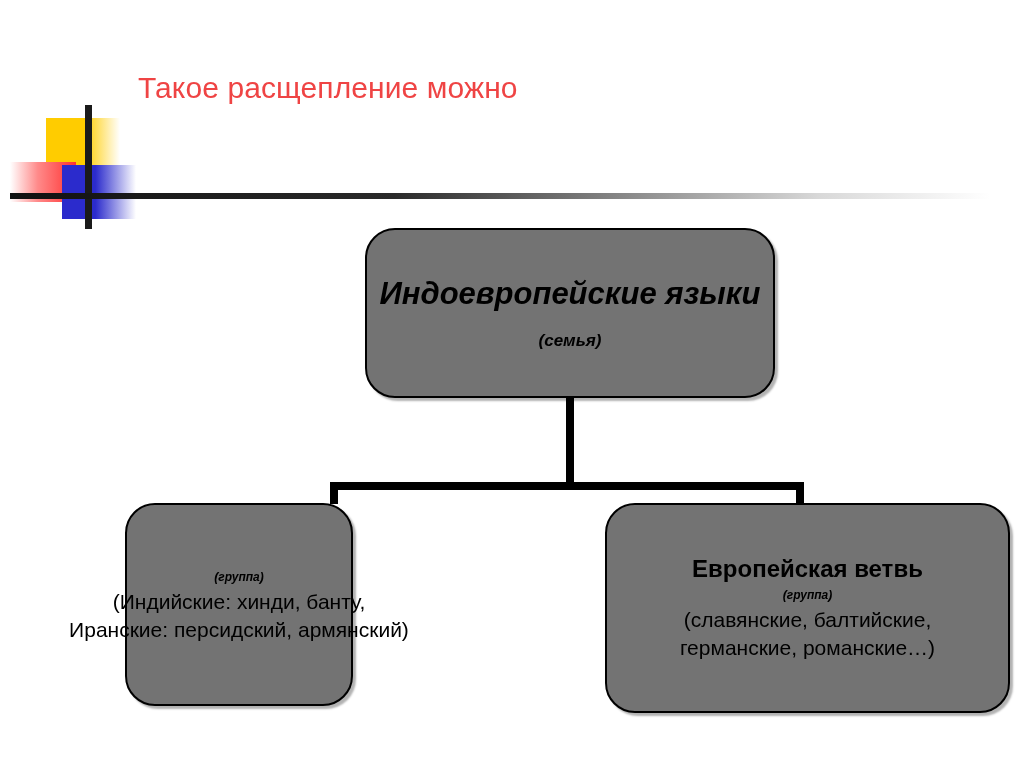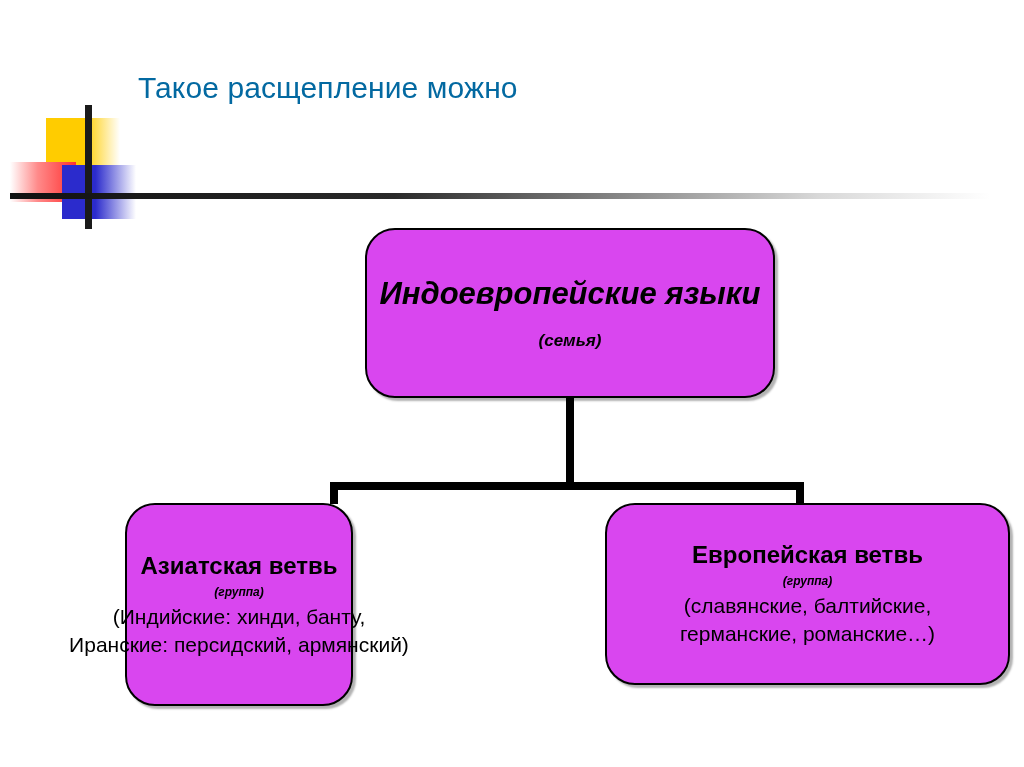--- a/index.html
+++ b/index.html
@@ -47,37 +47,37 @@
     left: 10px; top: 103px; height: 6px; width: 1010px;
     background: linear-gradient(to right, #111111 0%, #2a2a2a 38%, #8d8d8d 62%, #d8d8d8 80%, #ffffff 97%);
   }
 
   
   #title {
     position: absolute;
     left: 138px;
     top: 62px;
     width: 860px;
-    color: #0369a1;
+    color: #ef4444;
     font-size: 30px;
     line-height: 52px;
     font-weight: 400;
     letter-spacing: 0.1px;
   }
   #title .tline { display: block; white-space: nowrap; }
 
   
   #diagram {
     position: absolute;
     left: 0; top: 0;
     width: 1024px; height: 767px;
   }
   .node {
     position: absolute;
-    background: #d946ef;
+    background: #737373;
     border: 2px solid #000000;
     border-radius: 30px;
     box-sizing: border-box;
     text-align: center;
     color: #000000;
     box-shadow: 3px 3px 2px rgba(0,0,0,0.30);
   }
   .node-inner {
     position: absolute;
     left: -60px;
@@ -97,21 +97,21 @@
   #node-root .n-sub {
     display: block;
     font-size: 17px;
     font-weight: bold;
     font-style: italic;
     line-height: 26px;
     margin-top: 12px;
   }
 
   #node-left { left: 125px; top: 503px; width: 228px; height: 203px; }
-  #node-right { left: 605px; top: 503px; width: 405px; height: 182px; }
+  #node-right { left: 605px; top: 503px; width: 405px; height: 210px; }
 
   .branch .n-title {
     display: block;
     font-size: 24px;
     font-weight: bold;
     line-height: 30px;
     white-space: nowrap;
   }
   .branch .n-sub {
     display: block;
@@ -158,21 +158,20 @@
 
   <div class="node" id="node-root">
     <div class="node-inner">
       <span class="n-title">Индоевропейские языки</span>
       <span class="n-sub">(семья)</span>
     </div>
   </div>
 
   <div class="node branch" id="node-left">
     <div class="node-inner">
-      <span class="n-title">Азиатская ветвь</span>
       <span class="n-sub">(группа)</span>
       <span class="n-line">(Индийские: хинди, банту,</span>
       <span class="n-line">Иранские: персидский, армянский)</span>
     </div>
   </div>
 
   <div class="node branch" id="node-right">
     <div class="node-inner">
       <span class="n-title">Европейская ветвь</span>
       <span class="n-sub">(группа)</span>

